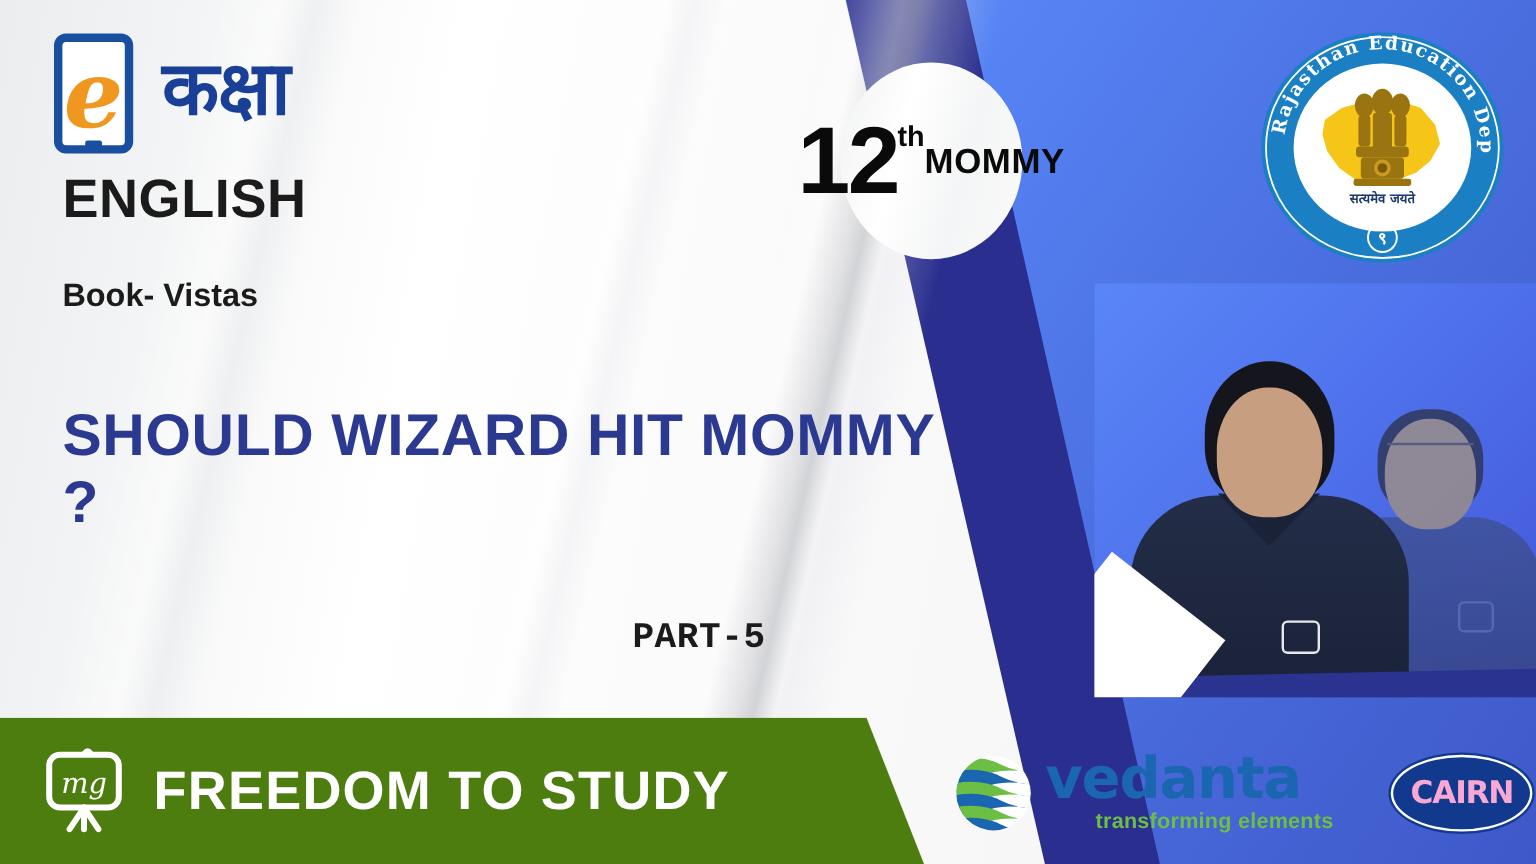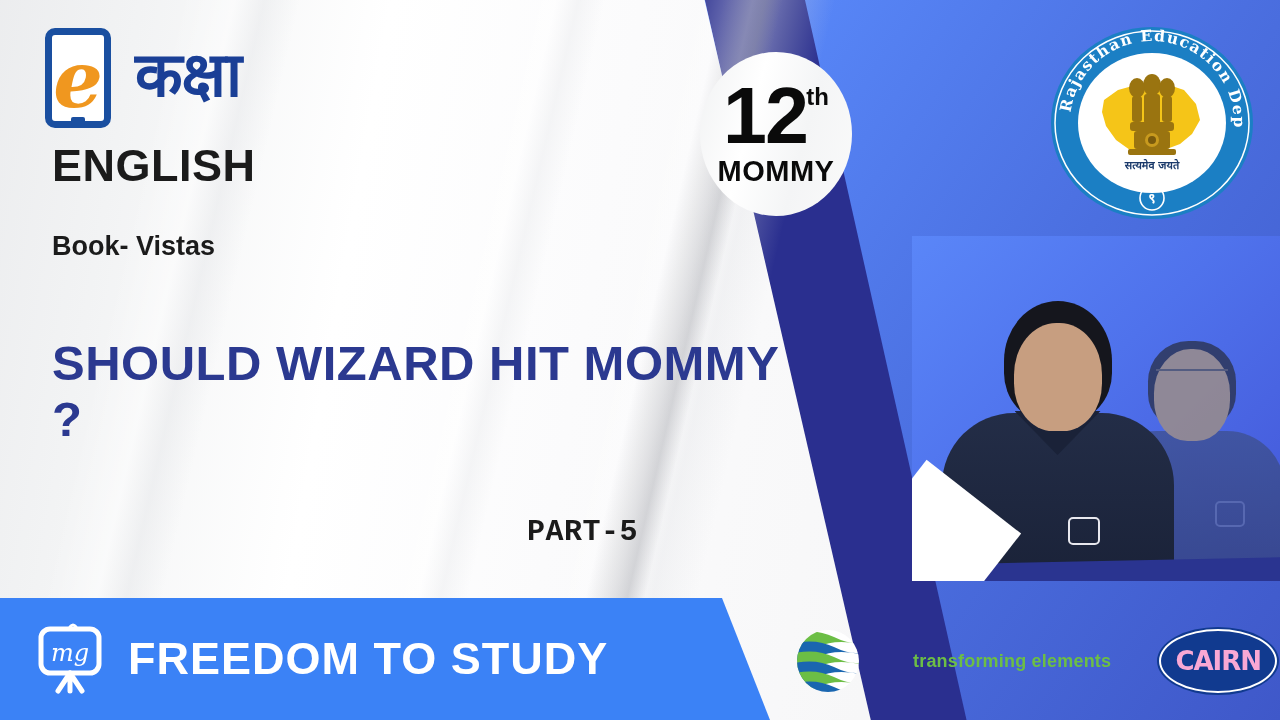--- a/index.html
+++ b/index.html
@@ -88,21 +88,21 @@
   .part {
     position:absolute; left:527px; top:515px;
     font-size:30px; font-weight:800; color:#1b1b1b; letter-spacing:.5px;font-family:Liberation Mono, monospace;
   }
 
   
   .class-circle {
     position:absolute; left:700px; top:52px; width:152px; height:164px;
     border-radius:50%;
     background:linear-gradient(105deg,#f1f2f3 0%,#ffffff 35%,#f4f5f6 65%,#fafafa 100%);
-    display:flex; flex-direction:column; align-items:center; justify-content:center;
+    display:flex; flex-direction:row; align-items:center; justify-content:center;
   }
   .class-num {
     font-size:79px; font-weight:800; color:#0a0a0a; line-height:.92;
     letter-spacing:-2px; position:relative; padding-right:22px;
   }
   .class-sup {
     position:absolute; right:0; top:6px;
     font-size:24px; font-weight:800; letter-spacing:0;
   }
   .class-word {
@@ -136,21 +136,21 @@
     background:#2a3490; transform:rotate(-1.2deg);
   }
   .pres-corner {
     position:absolute; left:-32px; bottom:-14px; width:120px; height:110px;
     background:#ffffff; transform:rotate(38deg);
   }
 
   
   .bottom-bar {
     position:absolute; left:0; top:598px; width:770px; height:122px;
-    background:#3b82f6;
+    background:#4d7c0f;
     clip-path:polygon(0 0, 722px 0, 770px 122px, 0 122px);
     display:flex; align-items:center;
   }
   .mg-icon { margin-left:34px; width:72px; height:72px; position:relative; }
   .mg-icon svg { width:100%; height:100%; display:block; }
   .freedom {
     margin-left:22px; color:#ffffff; font-size:45px; font-weight:800; letter-spacing:1px;
   }
 
   
@@ -303,20 +303,21 @@
             <path d="M-8 8 Q20 0 40 10 T78 14 L78 20 Q44 10 24 20 T-8 16 Z" fill="#6cbe45"></path>
             <path d="M-8 18 Q20 10 40 20 T78 24 L78 30 Q44 20 24 30 T-8 26 Z" fill="#1a66b0"></path>
             <path d="M-8 28 Q20 20 40 30 T78 34 L78 40 Q44 30 24 40 T-8 36 Z" fill="#6cbe45"></path>
             <path d="M-8 38 Q20 30 40 40 T78 44 L78 50 Q44 40 24 50 T-8 46 Z" fill="#1a66b0"></path>
             <path d="M-8 48 Q20 40 40 50 T78 54 L78 60 Q44 50 24 60 T-8 56 Z" fill="#6cbe45"></path>
             <path d="M-8 58 Q20 50 40 60 T78 64 L78 72 Q44 62 24 72 T-8 68 Z" fill="#1a66b0"></path>
           </g>
         </svg>
       </div>
       <div class="vtext">
+        <span class="vname">vedanta</span>
         <span class="vtag">transforming elements</span>
       </div>
     </div>
     <div class="cairn">
       <span>CAIRN</span>
     </div>
   </div>
 
 </div>
 

